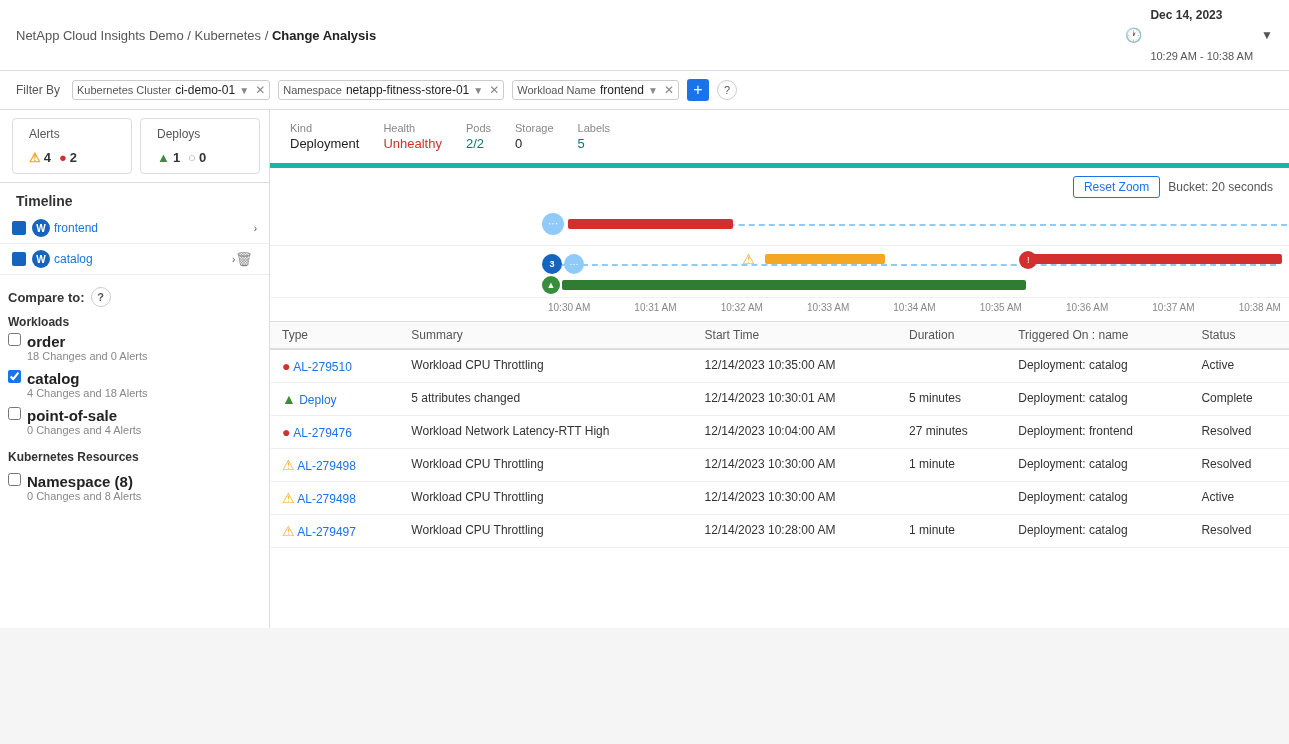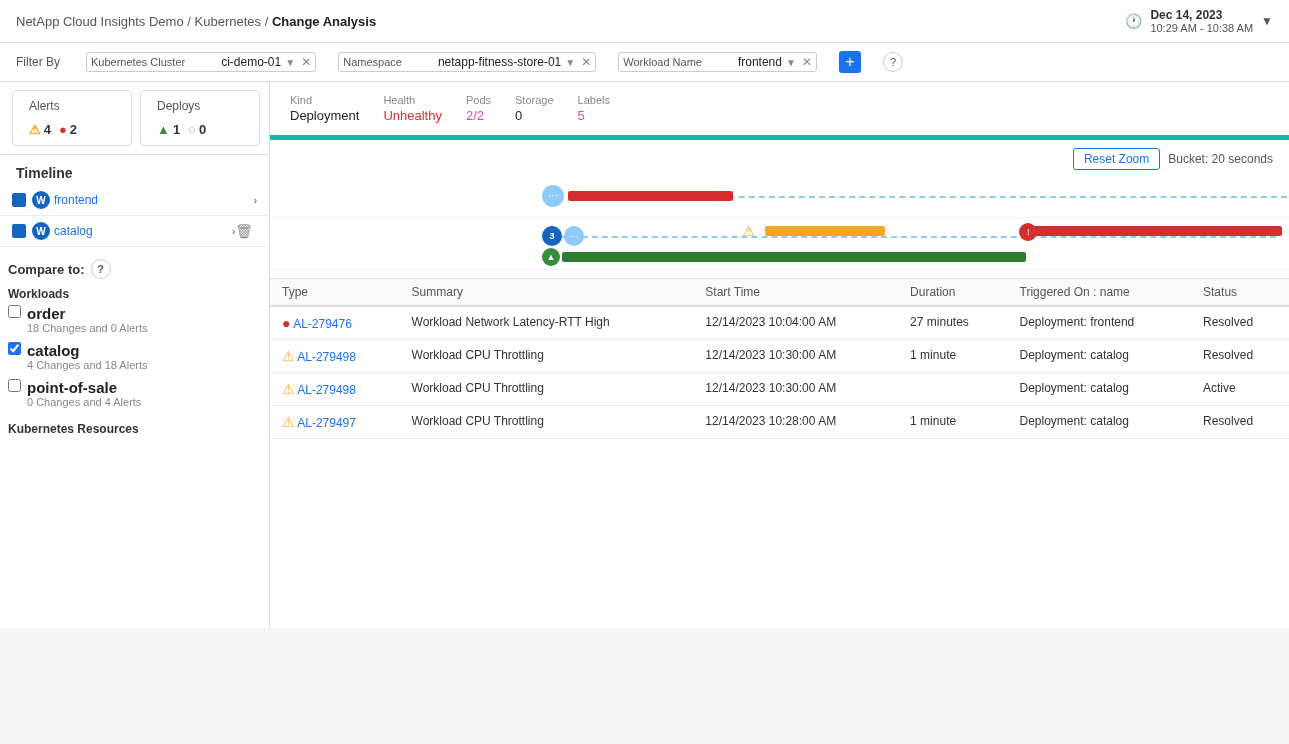--- a/index.html
+++ b/index.html
@@ -6,38 +6,38 @@
     body { font-family: Arial, sans-serif; font-size: 12px; background: #f5f5f5; color: #333; }
 
     
     .header { background: #fff; border-bottom: 1px solid #ddd; padding: 8px 16px; display: flex; align-items: center; justify-content: space-between; }
     .breadcrumb { font-size: 13px; color: #555; }
     .breadcrumb span { color: #555; }
     .breadcrumb .active { font-weight: bold; color: #222; }
     .header-right { display: flex; align-items: center; gap: 8px; font-size: 12px; color: #333; }
 
     
-    .filter-bar { background: #fff; border-bottom: 1px solid #ddd; padding: 8px 16px; display: flex; align-items: center; gap: 22px; }
+    .filter-bar { background: #fff; border-bottom: 1px solid #ddd; padding: 8px 16px; display: flex; align-items: center; gap: 8px; }
     .filter-label { font-size: 12px; color: #555; margin-right: 4px; }
     .filter-chip { display: flex; align-items: center; border: 1px solid #ccc; border-radius: 3px; background: #fff; padding: 2px 4px; gap: 4px; }
     .filter-chip-label { color: #555; font-size: 11px; }
-    .filter-chip-value { font-size: 12px; color: #222; margin-left: 32px; }
+    .filter-chip-value { font-size: 12px; color: #222; }
     .filter-chip .remove-btn { cursor: pointer; color: #888; font-size: 12px; margin-left: 2px; }
     .filter-chip .dropdown-btn { cursor: pointer; color: #888; font-size: 10px; }
     .add-filter-btn { background: #1a73e8; color: #fff; border: none; border-radius: 3px; width: 22px; height: 22px; font-size: 16px; cursor: pointer; display: flex; align-items: center; justify-content: center; }
     .help-btn { border: 1px solid #ccc; border-radius: 50%; width: 20px; height: 20px; display: flex; align-items: center; justify-content: center; cursor: pointer; font-size: 11px; color: #555; background: #fff; }
     .count-badge { display: flex; align-items: center; gap: 3px; font-size: 13px; font-weight: bold; }
     .icon-warning { color: #f5a623; }
     .icon-error { color: #d32f2f; }
     .icon-success { color: #388e3c; }
     .icon-neutral { color: #999; }
     .stat-item { display: flex; flex-direction: column; gap: 2px; }
     .stat-label { font-size: 11px; color: #888; }
     .stat-value { font-size: 13px; color: #222; }
-    .stat-value.link { color: #ec4899; cursor: pointer; }
+    .stat-value.link { color: #0f766e; cursor: pointer; }
     .stat-value.unhealthy { color: #d32f2f; }
     .reset-zoom-btn { border: 1px solid #1a73e8; background: #fff; color: #1a73e8; border-radius: 3px; padding: 3px 10px; font-size: 12px; cursor: pointer; }
     .bucket-info { font-size: 12px; color: #555; }
     .card-box { border: 1px solid #ddd; border-radius: 4px; padding: 8px 16px; display: flex; flex-direction: column; gap: 9px; min-width: 120px; }
     .card-box-title { font-size: 12px; color: #555; }
     .card-counts { display: flex; align-items: center; gap: 8px; }
 
     
     .changes-section { flex: 1; overflow-y: auto; padding: 0; background: #fff; }
     .changes-header { display: flex; align-items: center; justify-content: space-between; padding: 10px 16px 4px; }
@@ -85,21 +85,21 @@
       <span style="cursor:pointer">NetApp Cloud Insights Demo</span>
       <span> / </span>
       <span style="cursor:pointer">Kubernetes</span>
       <span> / </span>
       <span class="active">Change Analysis</span>
     </div>
     <div class="header-right">
       <span style="font-size:14px;">🕐</span>
       <div>
         <div style="font-weight:bold;font-size:12px;">Dec 14, 2023</div>
-        <div style="font-size:11px;color:#555;">10:29 AM - 10:38 AM</div>
+        <div style="font-size:11px;color:#555;margin-top:28px;">10:29 AM - 10:38 AM</div>
       </div>
       <span style="cursor:pointer;color:#555;">▼</span>
     </div>
   </div>
 
   <div class="filter-bar">
     <span class="filter-label">Filter By</span>
     <div class="filter-chip">
       <span class="filter-chip-label">Kubernetes Cluster</span>
       <span class="filter-chip-value">ci-demo-01</span>
@@ -199,20 +199,29 @@
         <div class="workload-item">
           <label>
             <input type="checkbox" class="checkbox-blue" style="">
             <div>
               <div class="workload-name">point-of-sale</div>
               <div class="workload-desc">0 Changes and 4 Alerts</div>
             </div>
           </label>
         </div>
         <div class="k8s-resources-title">Kubernetes Resources</div>
+        <div class="resource-item">
+          <label>
+            <input type="checkbox" class="checkbox-blue" style="">
+            <div>
+              <div class="workload-name">Namespace (8)</div>
+              <div class="workload-desc">0 Changes and 8 Alerts</div>
+            </div>
+          </label>
+        </div>
       </div>
     </div>
 
     <div class="right-main">
 
       <div class="stats-row">
         <div class="stat-item">
           <div class="stat-label">Kind</div>
           <div class="stat-value">Deployment</div>
         </div>
@@ -270,35 +279,68 @@
 
             <div style="position:absolute; left:2px; top:30px; background:#388e3c; border-radius:50%; width:18px; height:18px; display:flex; align-items:center; justify-content:center; font-size:9px; color:#fff; z-index:2;">▲</div>
             <div style="position:absolute; left:22px; top:34px; height:10px; background:#2e7d32; border-radius:2px; width:62%; z-index:1;"></div>
 
             <div style="position:absolute; left:64%; top:5px; background:#d32f2f; border-radius:50%; width:18px; height:18px; display:flex; align-items:center; justify-content:center; font-size:9px; color:#fff; z-index:2;">!</div>
 
             <div style="position:absolute; left:65%; top:8px; height:10px; background:#d32f2f; border-radius:2px; width:34%; z-index:1;"></div>
           </div>
         </div>
 
+        <div style="display:flex; margin-left:270px; padding: 4px 8px 0; justify-content:space-between;">
+          <span style="font-size:10px;color:#888;">10:30 AM</span>
+          <span style="font-size:10px;color:#888;">10:31 AM</span>
+          <span style="font-size:10px;color:#888;">10:32 AM</span>
+          <span style="font-size:10px;color:#888;">10:33 AM</span>
+          <span style="font-size:10px;color:#888;">10:34 AM</span>
+          <span style="font-size:10px;color:#888;">10:35 AM</span>
+          <span style="font-size:10px;color:#888;">10:36 AM</span>
+          <span style="font-size:10px;color:#888;">10:37 AM</span>
+          <span style="font-size:10px;color:#888;">10:38 AM</span>
+        </div>
       </div>
 
       <div class="changes-section">
         <table>
           <thead>
             <tr>
               <th>Type</th>
               <th>Summary</th>
               <th>Start Time</th>
               <th>Duration</th>
               <th>Triggered On : name</th>
               <th>Status</th>
             </tr>
           </thead>
           <tbody id="changes-tbody">
+          <tr>
+    <td>
+      <span style="color:#d32f2f;font-size:14px;">●</span>
+      <a class="link-text">AL-279510</a>
+    </td>
+    <td>Workload CPU Throttling</td>
+    <td>12/14/2023 10:35:00 AM</td>
+    <td></td>
+    <td>Deployment: catalog</td>
+    <td>Active</td>
+  </tr>
+              <tr>
+    <td>
+      <span style="color:#388e3c;font-size:14px;">▲</span>
+      <a class="link-text">Deploy</a>
+    </td>
+    <td>5 attributes changed</td>
+    <td>12/14/2023 10:30:01 AM</td>
+    <td>5 minutes</td>
+    <td>Deployment: catalog</td>
+    <td>Complete</td>
+  </tr>
               <tr>
     <td>
       <span style="color:#d32f2f;font-size:14px;">●</span>
       <a class="link-text">AL-279476</a>
     </td>
     <td>Workload Network Latency-RTT High</td>
     <td>12/14/2023 10:04:00 AM</td>
     <td>27 minutes</td>
     <td>Deployment: frontend</td>
     <td>Resolved</td>

